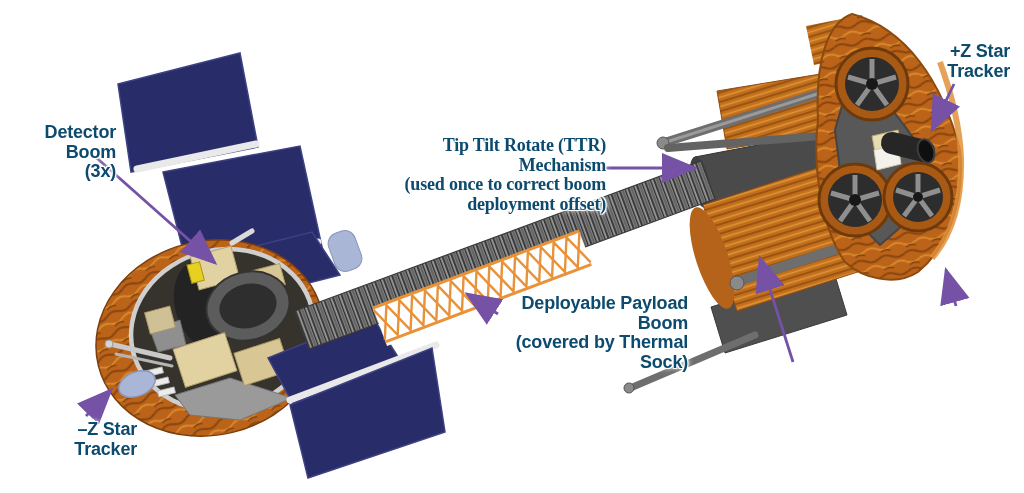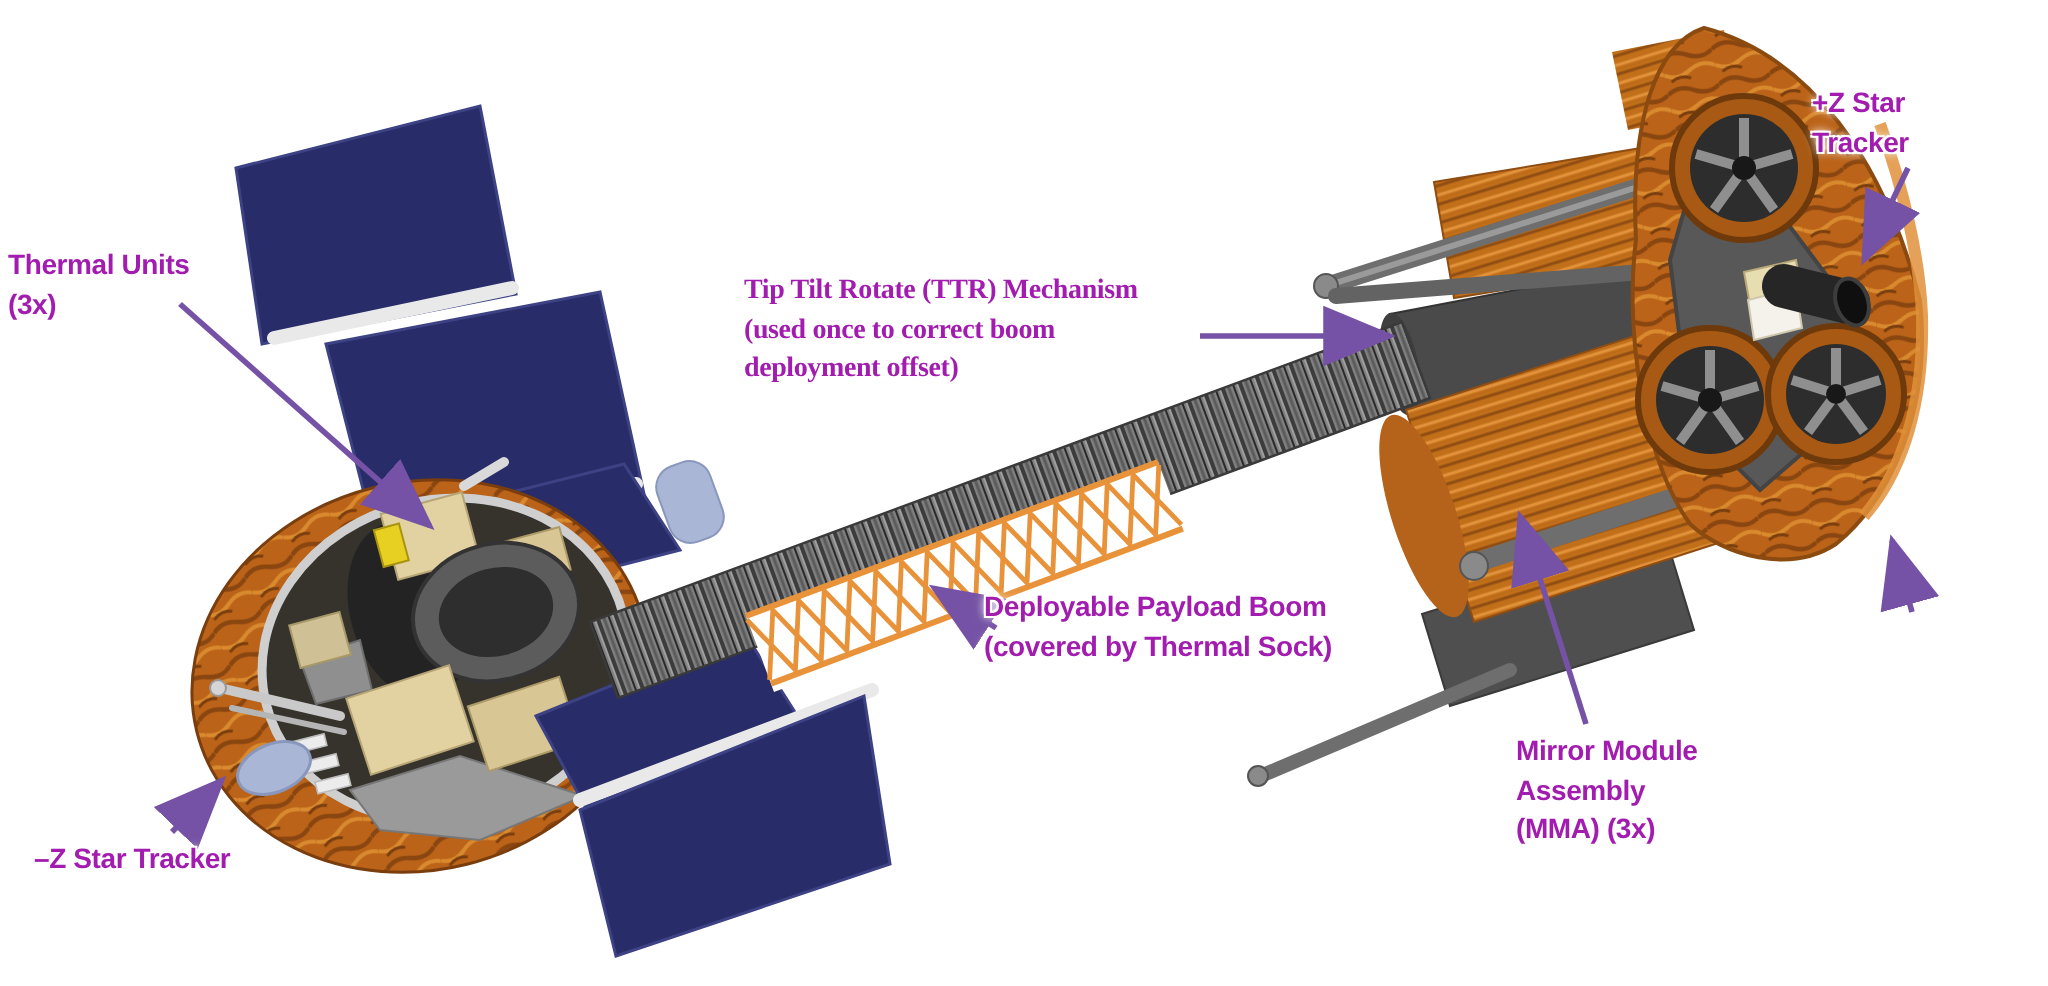--- a/index.html
+++ b/index.html
@@ -1,20 +1,20 @@
 <!DOCTYPE html>
 <html><head>
 <meta charset="utf-8">
 <style>
   html,body{margin:0;padding:0;background:#fff;}
   #stage{position:relative;width:1024px;height:493px;background:#fff;overflow:hidden;
          font-family:"Liberation Sans",sans-serif;}
   #art{position:absolute;left:0;top:0;}
-  .lbl{position:absolute;color:#a21caf;font-weight:bold;font-size:14px;line-height:19.5px;
-       text-align:left;white-space:pre-line;letter-spacing:-0.2px;
+  .lbl{position:absolute;color:#0c4a6e;font-weight:bold;font-size:18px;line-height:19.5px;
+       text-align:right;white-space:pre-line;letter-spacing:-0.2px;
        text-shadow:-1px -1px 0 #fff,1px -1px 0 #fff,-1px 1px 0 #fff,1px 1px 0 #fff,
                    0 0 4px #fff,0 0 6px #fff;}
 </style>
 </head>
 <body>
 
 <div id="stage">
 
 <svg id="art" width="1024" height="493" viewBox="0 0 1024 493">
   <defs>
@@ -172,27 +172,24 @@
     <line x1="90" y1="152" x2="215" y2="263" marker-end="url(#ah)"></line>
     <line x1="600" y1="168" x2="695" y2="168" marker-end="url(#ah)"></line>
     <line x1="954" y1="84" x2="932" y2="130" marker-end="url(#ah)"></line>
     <line x1="956" y1="306" x2="946" y2="270" marker-end="url(#ah)"></line>
     <line x1="793" y1="362" x2="760" y2="258" marker-end="url(#ah)"></line>
     <line x1="498" y1="314" x2="467" y2="294" marker-end="url(#ah)"></line>
     <line x1="86" y1="416" x2="111" y2="390" marker-end="url(#ah)"></line>
   </g>
 </svg>
 
-<div class="lbl" style="left:4px;   top:123px; width:112px;">Thermal Units
+<div class="lbl" style="left:4px;   top:123px; width:112px;">Detector Boom
 (3x)</div>
 <div class="lbl" style="left:372px; top:136px; width:234px;font-family:Liberation Serif, serif;">Tip Tilt Rotate (TTR) Mechanism
 (used once to correct boom
 deployment offset)</div>
 <div class="lbl" style="left:906px; top:42px;  width:104px;">+Z Star
 Tracker</div>
-<div class="lbl" style="left:758px; top:366px; width:114px;">Mirror Module
-Assembly
-(MMA) (3x)</div>
 <div class="lbl" style="left:17px;  top:420px; width:120px;">–Z Star Tracker</div>
 <div class="lbl" style="left:492px; top:294px; width:196px;">Deployable Payload Boom
 (covered by Thermal Sock)</div>
 
 </div>
 
 </body></html>

